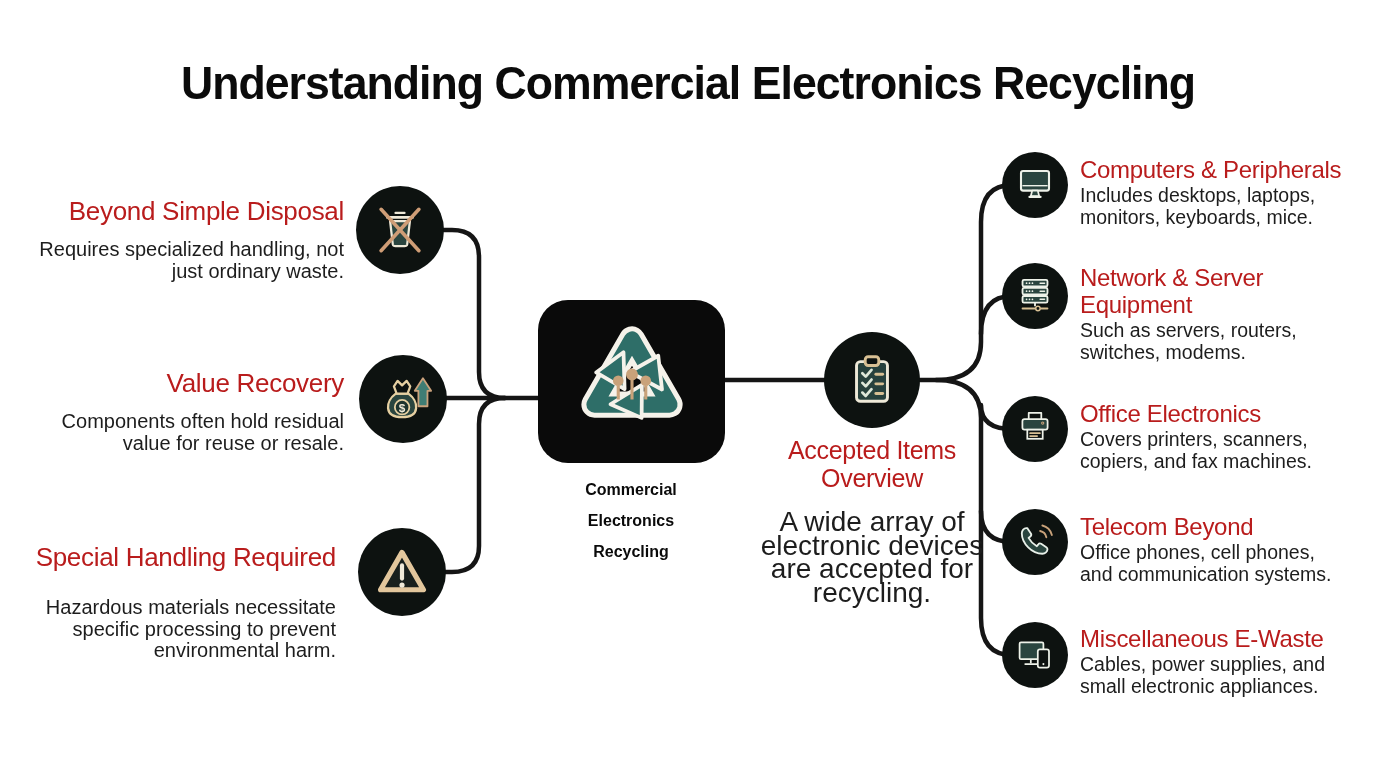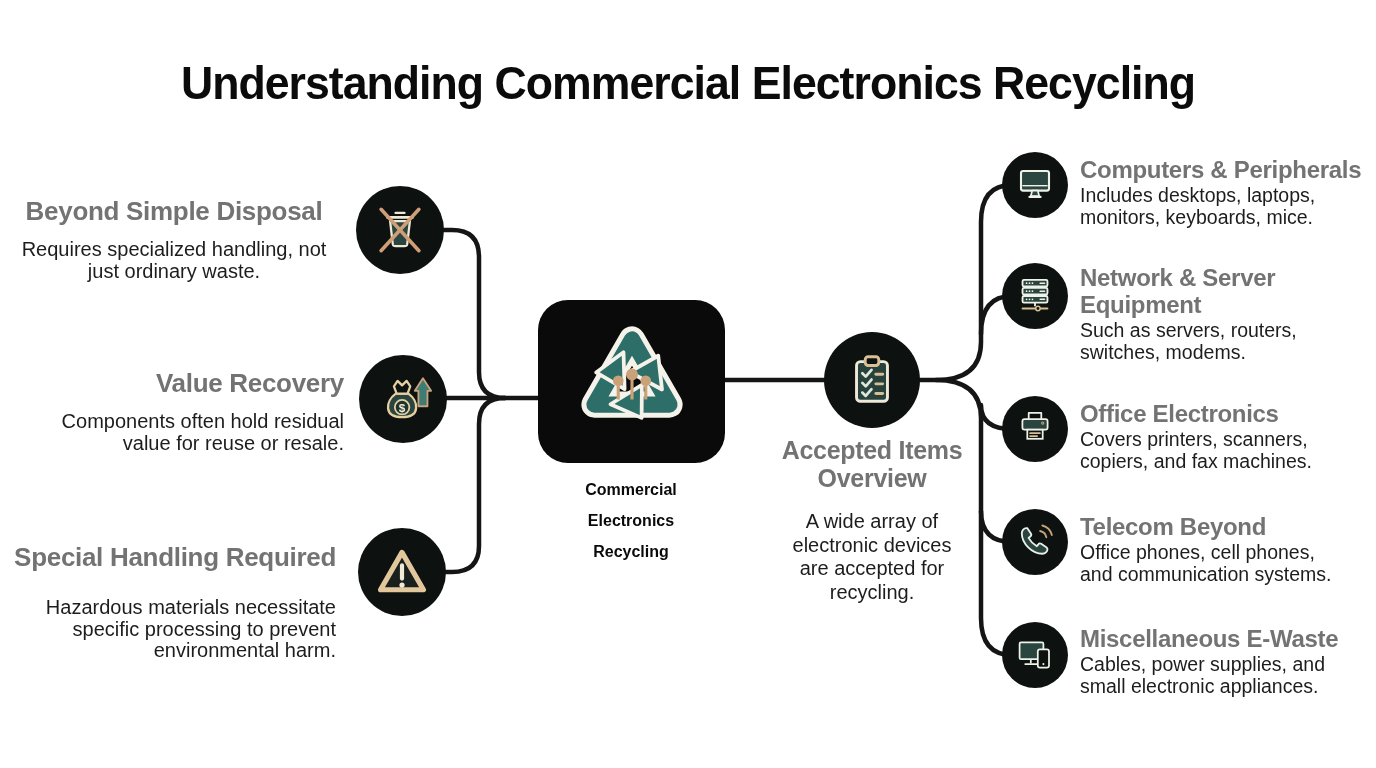--- a/index.html
+++ b/index.html
@@ -19,31 +19,31 @@
   }
   .left-circle{width:88px;height:88px;}
   .hub-circle{width:96px;height:96px;}
   .right-circle{width:66px;height:66px;}
   .center-box{
     position:absolute;left:538px;top:300px;width:187px;height:163px;
     background:#0a0a0a;border-radius:30px;display:flex;align-items:center;
     justify-content:center;z-index:2;
   }
   .txt{position:absolute;z-index:2;}
-  .item-title{font-weight:bold;color:#737373;letter-spacing:-0.3px;white-space:pre-line;}
+  .item-title{font-weight:normal;color:#b91c1c;letter-spacing:-0.3px;white-space:pre-line;}
   .item-desc{color:#1d1d1d;white-space:pre-line;}
   .left-text{text-align:right;width:340px;}
   .left-text .item-title{font-size:26px;line-height:31px;}
   .left-text .item-desc{font-size:20px;line-height:21.5px;margin-top:12px;}
   .left-text.third .item-desc{margin-top:24px;}
   .center-label{left:521px;top:474px;width:220px;text-align:center;
     font-size:16px;line-height:31px;font-weight:bold;color:#0a0a0a;white-space:pre-line;}
   .hub-text{left:757px;top:436px;width:230px;text-align:center;}
   .hub-text .item-title{font-size:25px;line-height:28px;}
-  .hub-text .item-desc{font-size:20px;line-height:23.5px;margin-top:18px;}
+  .hub-text .item-desc{font-size:28px;line-height:23.5px;margin-top:18px;}
   .right-text{left:1080px;width:285px;text-align:left;}
   .right-text .item-title{font-size:24px;line-height:27px;}
   .right-text .item-desc{font-size:19.5px;line-height:22px;margin-top:1px;}
 </style>
 </head>
 <body>
 
 <div class="canvas">
 
   <svg class="connectors" width="1376" height="768" viewBox="0 0 1376 768">
@@ -55,21 +55,21 @@
       <path d="M 920 380 H 936 Q 981 380 981 342 V 222 Q 981 185 1012 185"></path>
       <path d="M 936 380 Q 981 380 981 418 V 618 Q 981 655 1012 655"></path>
       <path d="M 981 334 Q 981 296 1012 296"></path>
       <path d="M 981 405 Q 981 429 1012 429"></path>
       <path d="M 981 511 Q 981 542 1012 542"></path>
     </g>
   </svg>
 
   <div class="title">Understanding Commercial Electronics Recycling</div>
 
-  <div class="txt left-text" style="right:1032px;top:196px;text-align:center;">
+  <div class="txt left-text" style="right:1032px;top:196px;">
     <div class="item-title">Beyond Simple Disposal</div>
     <div class="item-desc">Requires specialized handling, not
 just ordinary waste.</div>
   </div>
   <div class="circle left-circle" style="left:356px;top:186px;">
     <svg width="54" height="54" viewBox="0 0 60 60">
       <path d="M25 11 h10" stroke="#efe9d8" stroke-width="2.5" fill="none" stroke-linecap="round"></path>
       <path d="M16 16 h28" stroke="#efe9d8" stroke-width="3" fill="none" stroke-linecap="round"></path>
       <path d="M19 20 L22 46 Q22.4 48 25 48 H35 Q37.6 48 38 46 L41 20 Z" fill="#2a453f" stroke="#efe9d8" stroke-width="2.5" stroke-linejoin="round"></path>
       <path d="M9 7 L51 53 M51 7 L9 53" stroke="#cf9d76" stroke-width="4" stroke-linecap="round"></path>

